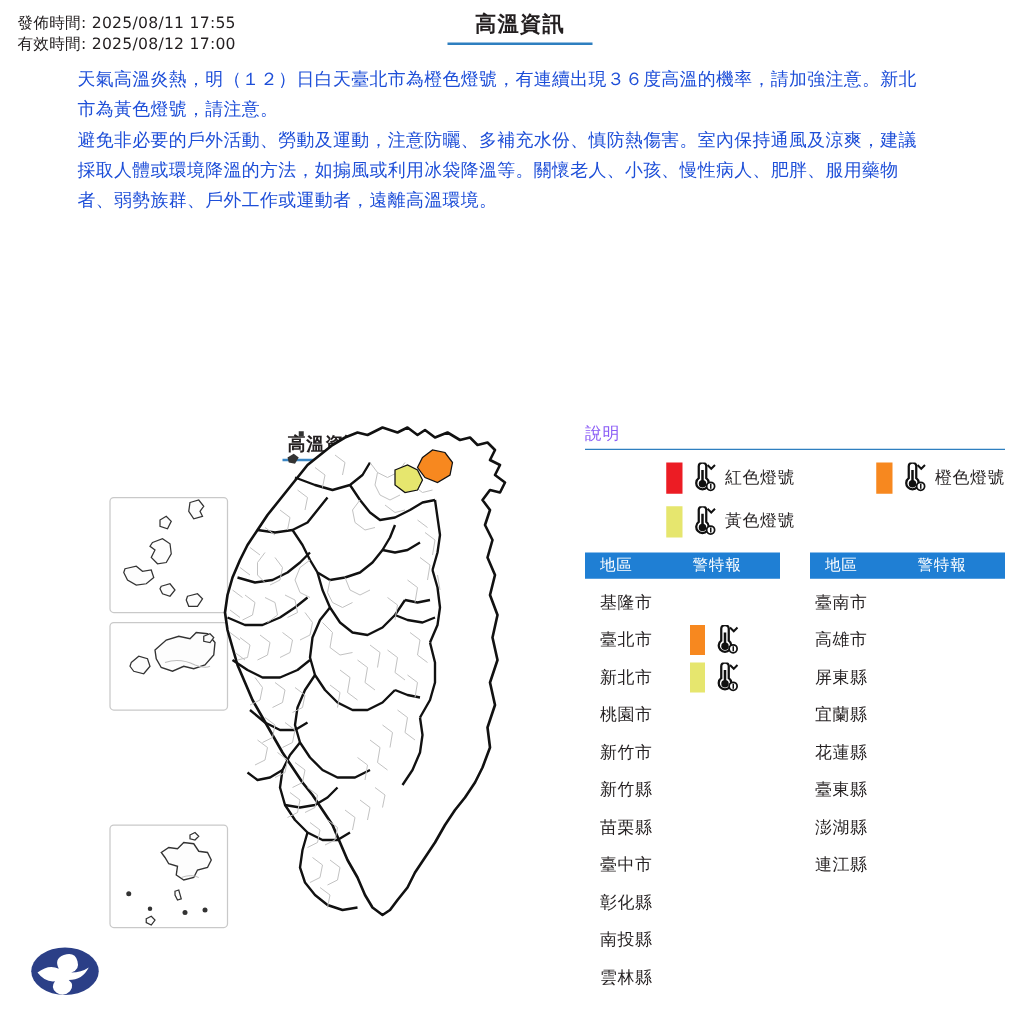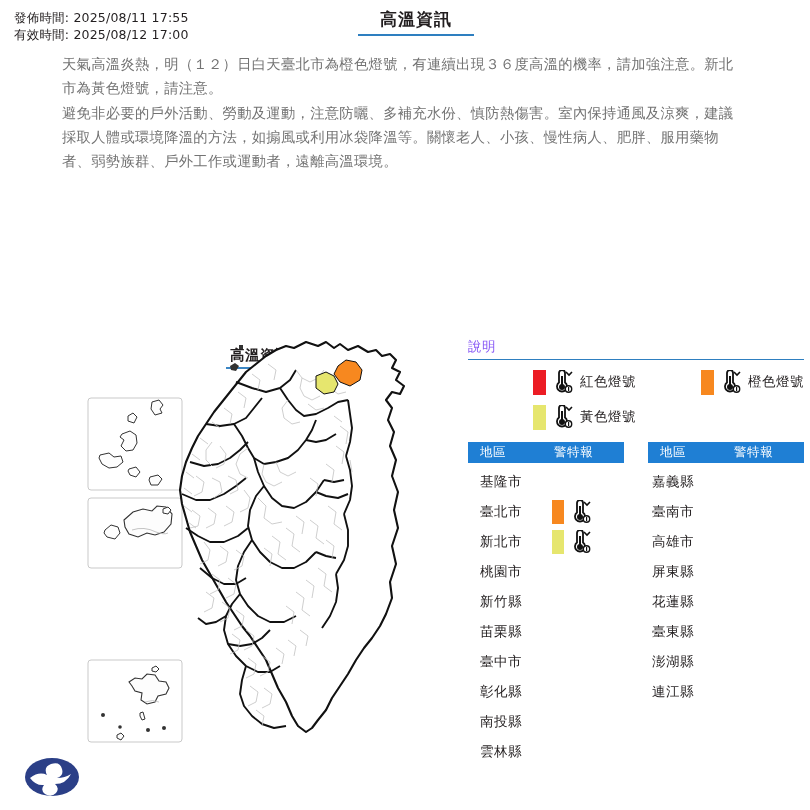--- a/index.html
+++ b/index.html
@@ -27,21 +27,21 @@
     width:116px; text-align:center;
     font-size:17px; font-weight:bold; letter-spacing:1px;
     color:#231f20;
     padding-bottom:3px;
     border-bottom:2px solid #2e7fc0;
   }
 
   
   #advisory-body {
     position:absolute; left:62px; top:52px; width:680px;
-    font-size:14.3px; line-height:24px; color:#737373;
+    font-size:14.3px; line-height:24px; color:#1d4ed8;
     letter-spacing:.3px;
   }
   #advisory-body p { margin:0; text-indent:0; }
   #advisory-body p + p { margin-top:1px; }
 
   
   #map-panel { position:absolute; left:0; top:330px; width:460px; height:480px; }
 
   #map-title {
     position:absolute; left:226px; top:16px;
@@ -363,20 +363,24 @@
               <circle cx="17.5" cy="19" r="3.2" fill="#fff" stroke="#111" stroke-width="1.4"></circle>
               <rect x="17" y="17" width="1.2" height="4" fill="#111"></rect>
             </svg>
           </span>
         </div>
         <div class="tbl-row">
           <span class="region">桃園市</span>
           <span class="alert"></span>
         </div>
         <div class="tbl-row">
+          <span class="region">新竹市</span>
+          <span class="alert"></span>
+        </div>
+        <div class="tbl-row">
           <span class="region">新竹縣</span>
           <span class="alert"></span>
         </div>
         <div class="tbl-row">
           <span class="region">苗栗縣</span>
           <span class="alert"></span>
         </div>
         <div class="tbl-row">
           <span class="region">臺中市</span>
           <span class="alert"></span>
@@ -389,33 +393,33 @@
           <span class="region">南投縣</span>
           <span class="alert"></span>
         </div>
         <div class="tbl-row">
           <span class="region">雲林縣</span>
           <span class="alert"></span>
         </div>
       </div>
     <div class="tbl-col" id="right-col">
         <div class="tbl-row">
-          <span class="region">嘉義縣</span>
-          <span class="alert"></span>
-        </div>
-        <div class="tbl-row">
           <span class="region">臺南市</span>
           <span class="alert"></span>
         </div>
         <div class="tbl-row">
           <span class="region">高雄市</span>
           <span class="alert"></span>
         </div>
         <div class="tbl-row">
           <span class="region">屏東縣</span>
+          <span class="alert"></span>
+        </div>
+        <div class="tbl-row">
+          <span class="region">宜蘭縣</span>
           <span class="alert"></span>
         </div>
         <div class="tbl-row">
           <span class="region">花蓮縣</span>
           <span class="alert"></span>
         </div>
         <div class="tbl-row">
           <span class="region">臺東縣</span>
           <span class="alert"></span>
         </div>

